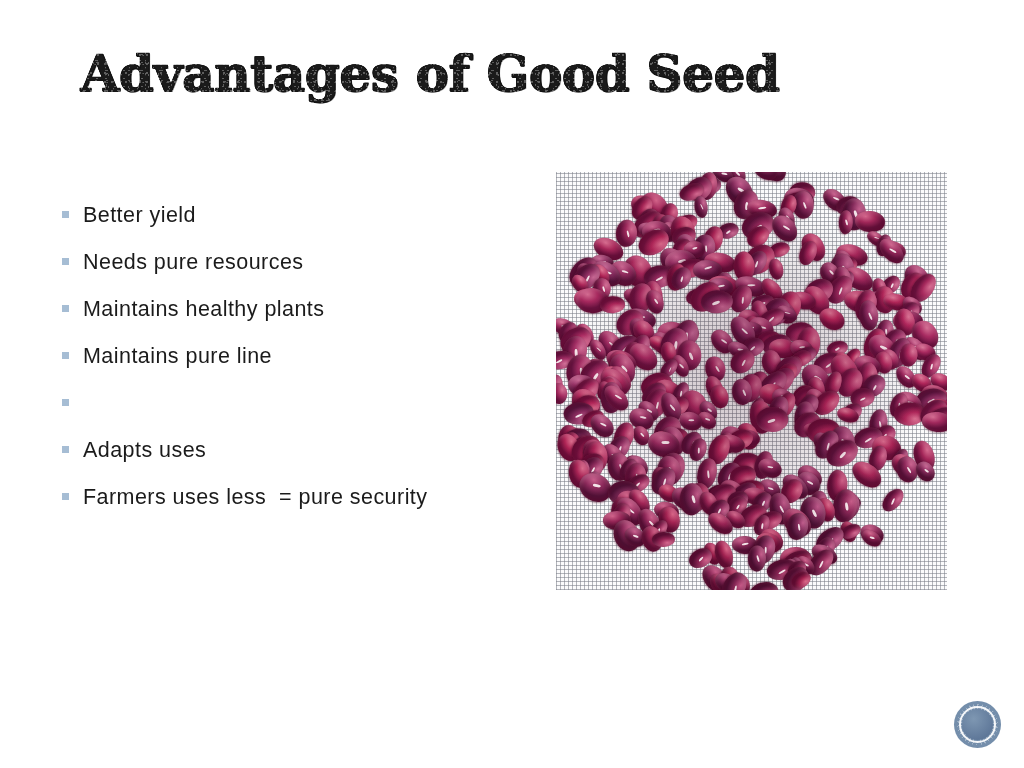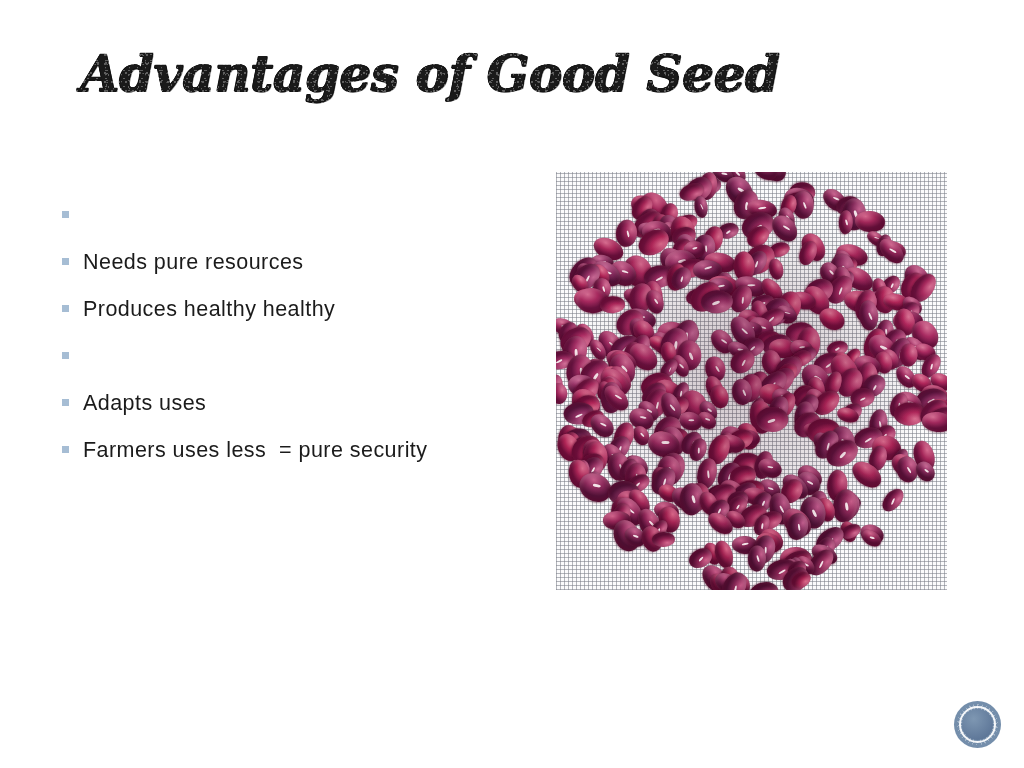--- a/index.html
+++ b/index.html
@@ -39,21 +39,20 @@
     color: #1a1a1a;
     white-space: nowrap;
     
     -webkit-text-stroke: 0.7px #121212;
     text-shadow:
        0.6px 0 0 #141414,
       -0.6px 0 0 #141414,
        0 0.5px 0 #141414,
        0 -0.5px 0 #141414,
        1px 0.6px 0 rgba(20,20,20,0.55);
-    font-style: italic;
   }
   
   #title-grunge {
     position: absolute;
     left: 60px;
     top: 44px;
     width: 740px;
     height: 62px;
     pointer-events: none;
     mix-blend-mode: screen;
@@ -205,32 +204,37 @@
 
 <div id="slide">
 
   <div id="slide-title">Advantages of Good Seed</div>
   <div id="title-grunge"></div>
 
   <div id="bullet-list">
 
     <div class="bullet-row">
       <span class="bullet-marker"></span>
+      <span class="bullet-text">Better yield</span>
     </div>
 
     <div class="bullet-row">
       <span class="bullet-marker"></span>
       <span class="bullet-text">Needs pure resources</span>
     </div>
 
     <div class="bullet-row">
       <span class="bullet-marker"></span>
-      <span class="bullet-text">Produces healthy healthy</span>
+      <span class="bullet-text">Maintains healthy plants</span>
     </div>
 
+    <div class="bullet-row">
+      <span class="bullet-marker"></span>
+      <span class="bullet-text">Maintains pure line</span>
+    </div>
 
     <div class="bullet-row">
       <span class="bullet-marker"></span>
     </div>
 
     <div class="bullet-row">
       <span class="bullet-marker"></span>
       <span class="bullet-text">Adapts uses</span>
     </div>
 

